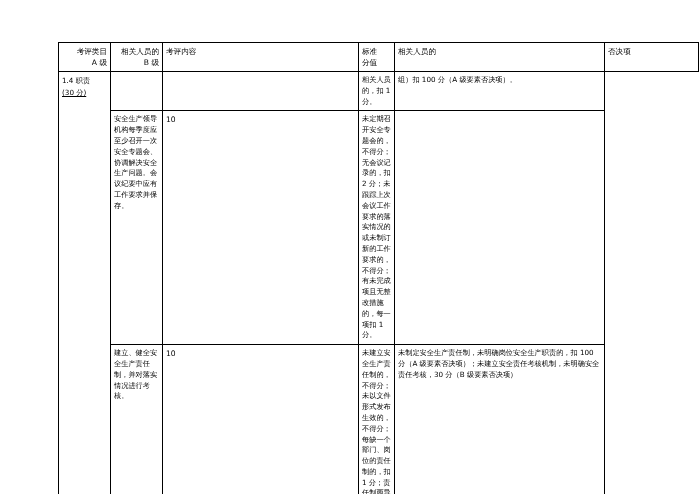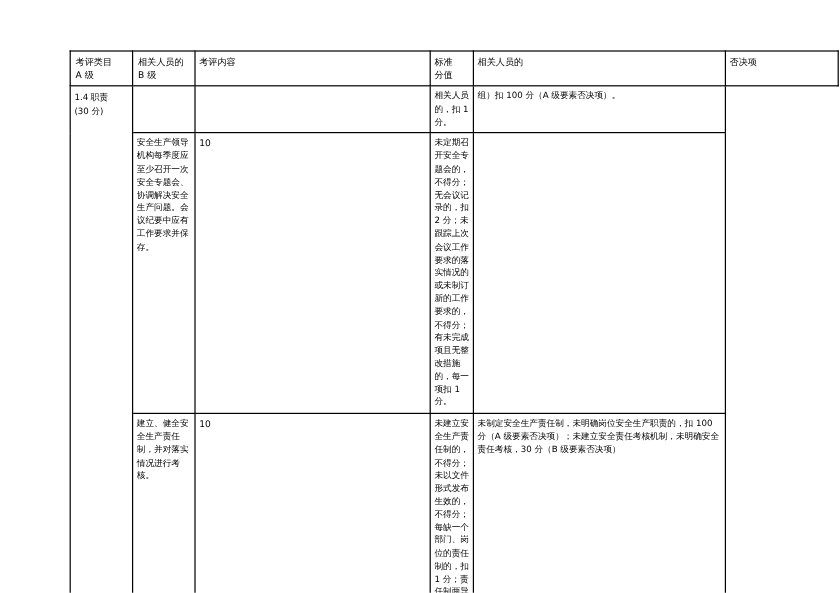--- a/index.html
+++ b/index.html
@@ -37,36 +37,36 @@
     text-align: left;
     word-break: break-all;
   }
   .hdr td {
     text-align: center;
     vertical-align: middle;
     font-size: 7.6px;
     padding: 4px 2px;
   }
   .hdr .left {
-    text-align: left;
+    text-align: right;
     padding-left: 4px;
   }
   .c-cat { width: 52px; }
   .c-item { width: 52px; }
   .c-content { width: 196px; }
   .c-score { width: 36px; }
   .c-method { width: 210px; }
   .c-veto { width: 94px; }
   .cat-cell {
     text-align: left;
     vertical-align: middle;
     padding-left: 6px;
     line-height: 1.6;
   }
-  .cat-cell .l2 { display: block; }
+  .cat-cell .l2 { display: block; text-decoration: underline; }
   .score {
     text-align: center;
     vertical-align: middle;
     font-size: 7.6px;
   }
   .veto { line-height: 1.5; }
   .content-cell { line-height: 1.5; margin-top: 17px; }
   .method-cell { line-height: 1.5; margin-top: 34px; }
 </style>
 </head>

